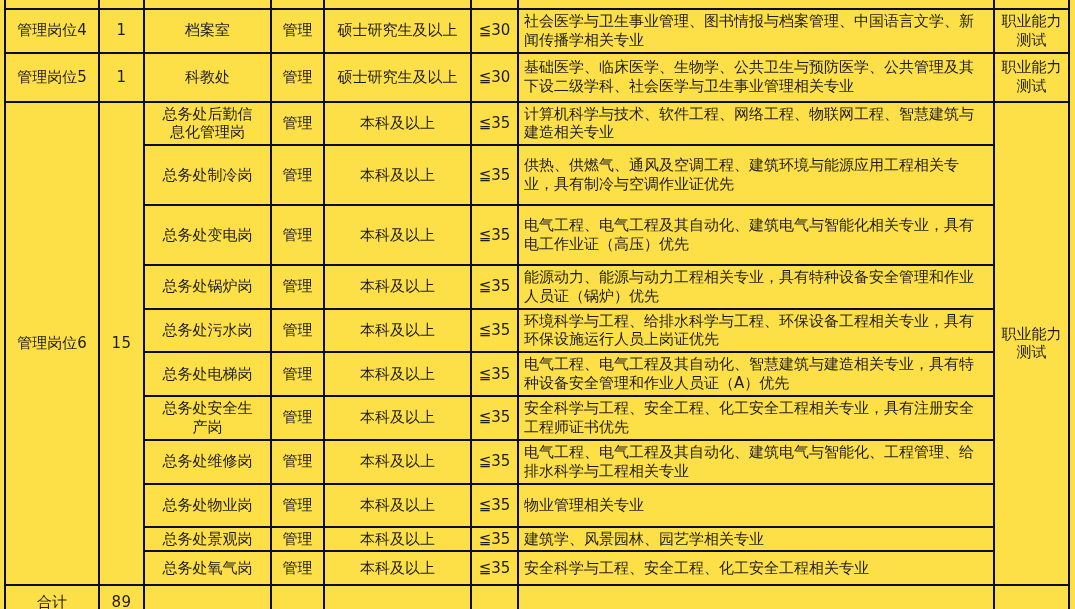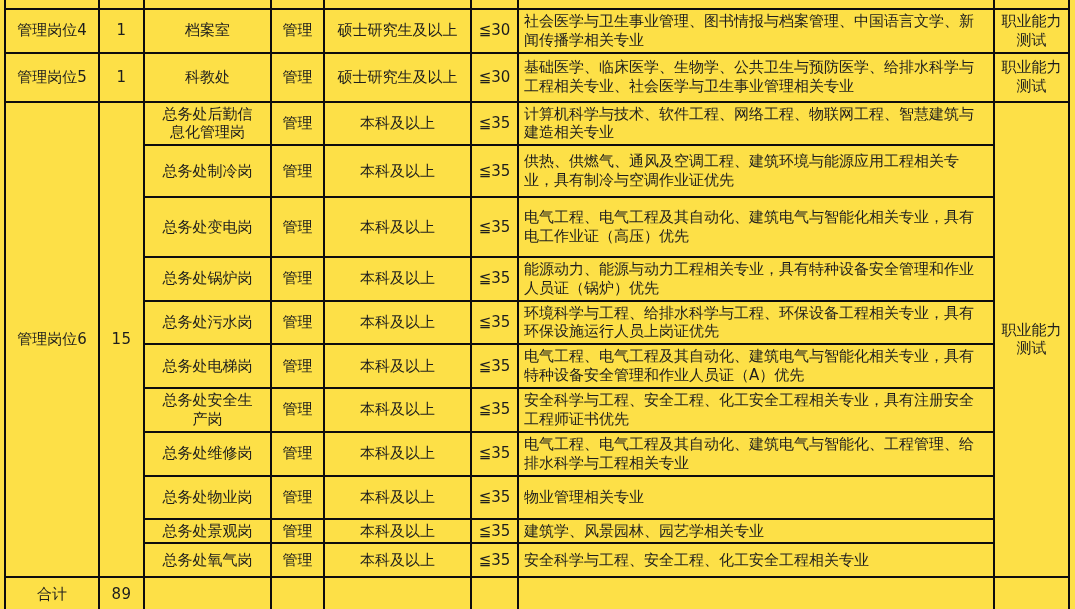--- a/index.html
+++ b/index.html
@@ -65,35 +65,35 @@
       <td class="test">职业能力测试</td>
     </tr>
 
     <tr style="height:49px">
       <td>管理岗位5</td>
       <td class="num">1</td>
       <td class="dept">科教处</td>
       <td>管理</td>
       <td>硕士研究生及以上</td>
       <td>≦30</td>
-      <td class="major">基础医学、临床医学、生物学、公共卫生与预防医学、给排水科学与工程相关专业、社会医学与卫生事业管理相关专业</td>
+      <td class="major">基础医学、临床医学、生物学、公共卫生与预防医学、公共管理及其下设二级学科、社会医学与卫生事业管理相关专业</td>
       <td class="test">职业能力测试</td>
     </tr>
 
     <tr style="height:38px">
       <td rowspan="11">管理岗位6</td>
       <td rowspan="11" class="num">15</td>
       <td class="dept">总务处后勤信息化管理岗</td>
       <td>管理</td>
       <td>本科及以上</td>
       <td>≦35</td>
       <td class="major">计算机科学与技术、软件工程、网络工程、物联网工程、智慧建筑与建造相关专业</td>
       <td rowspan="11" class="test">职业能力测试</td>
     </tr>
-    <tr style="height:52px">
+    <tr style="height:60px">
       <td class="dept">总务处制冷岗</td>
       <td>管理</td>
       <td>本科及以上</td>
       <td>≦35</td>
       <td class="major">供热、供燃气、通风及空调工程、建筑环境与能源应用工程相关专业，具有制冷与空调作业证优先</td>
     </tr>
     <tr style="height:60px">
       <td class="dept">总务处变电岗</td>
       <td>管理</td>
       <td>本科及以上</td>
@@ -112,21 +112,21 @@
       <td>管理</td>
       <td>本科及以上</td>
       <td>≦35</td>
       <td class="major">环境科学与工程、给排水科学与工程、环保设备工程相关专业，具有环保设施运行人员上岗证优先</td>
     </tr>
     <tr style="height:44px">
       <td class="dept">总务处电梯岗</td>
       <td>管理</td>
       <td>本科及以上</td>
       <td>≦35</td>
-      <td class="major">电气工程、电气工程及其自动化、建筑电气与智能化相关专业，具有特种设备安全管理和作业人员证（A）优先</td>
+      <td class="major">电气工程、电气工程及其自动化、智慧建筑与建造相关专业，具有特种设备安全管理和作业人员证（A）优先</td>
     </tr>
     <tr style="height:43px">
       <td class="dept">总务处安全生产岗</td>
       <td>管理</td>
       <td>本科及以上</td>
       <td>≦35</td>
       <td class="major">安全科学与工程、安全工程、化工安全工程相关专业，具有注册安全工程师证书优先</td>
     </tr>
     <tr style="height:44px">
       <td class="dept">总务处维修岗</td>

